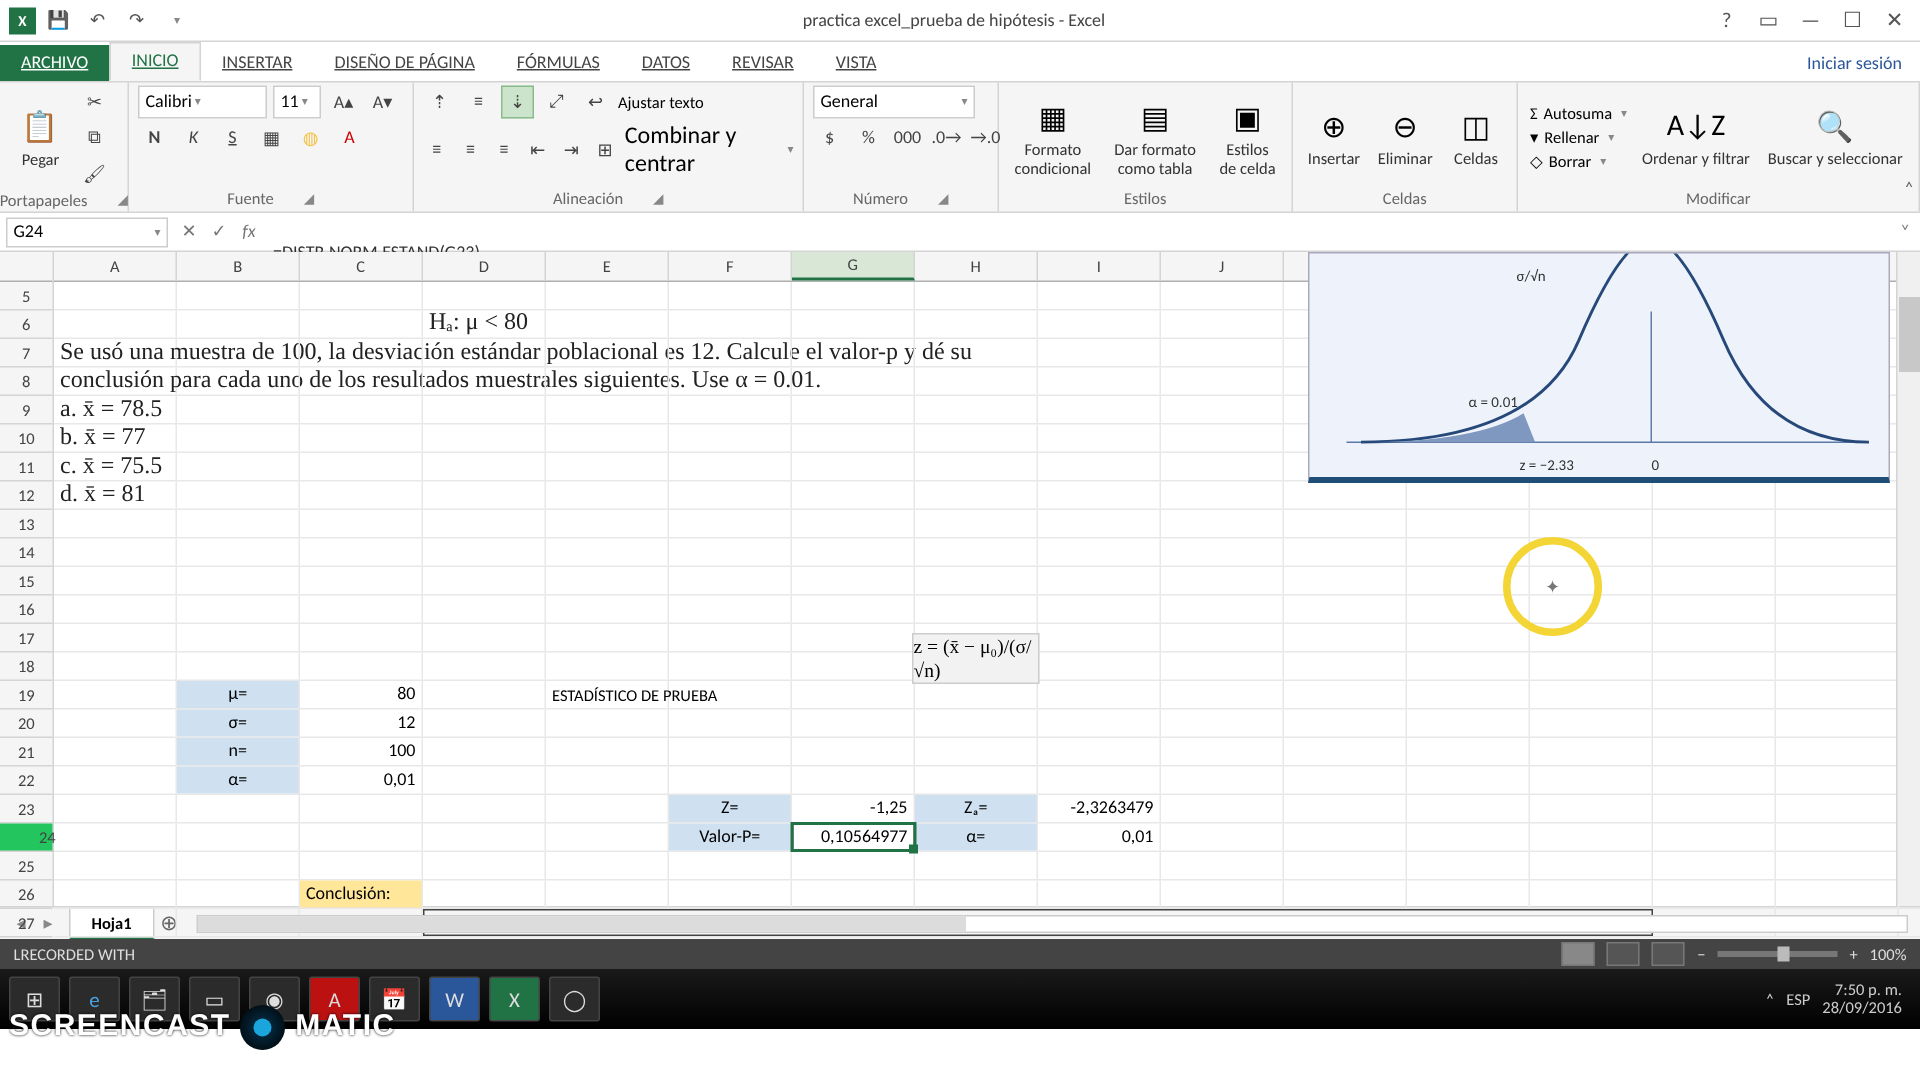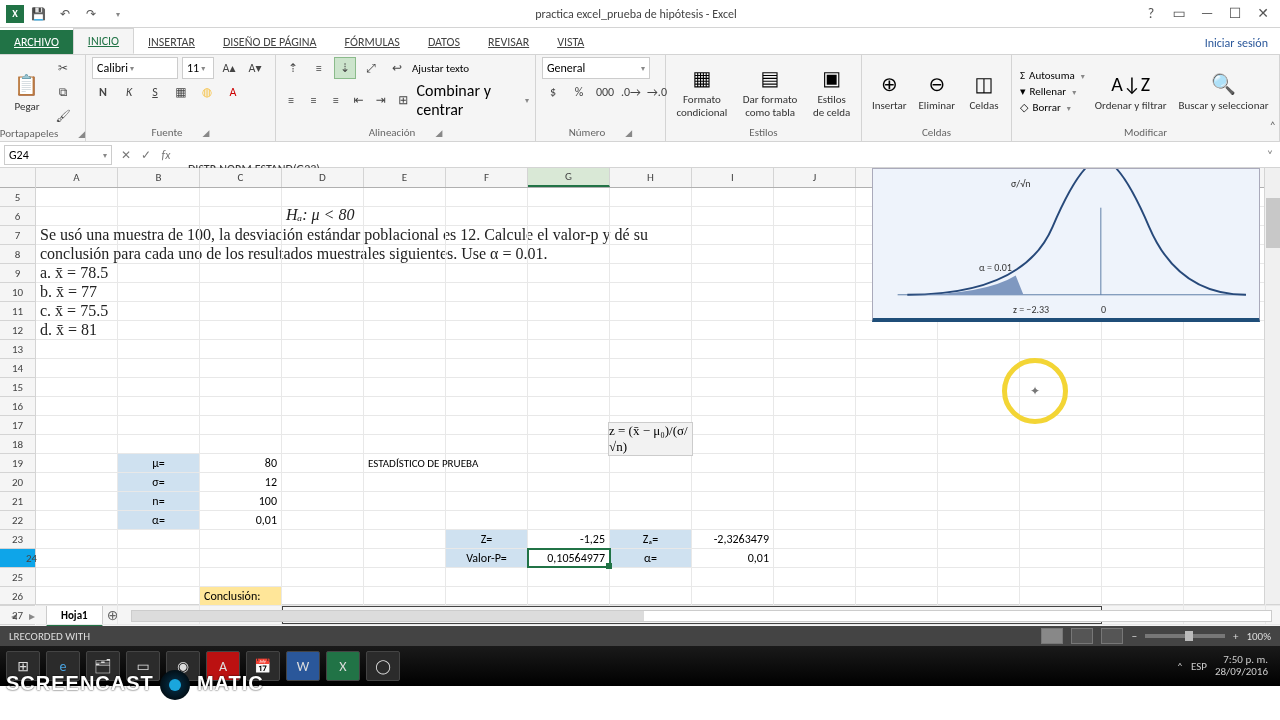--- a/index.html
+++ b/index.html
@@ -47,21 +47,21 @@
 .namebox { width:108px; height:20px; border:1px solid #ccc; margin:0 4px; padding:0 4px; display:flex; align-items:center; font-size:12px; background:#fff;}
 .fbar-btn { width:20px; height:20px; display:flex; align-items:center; justify-content:center; color:#777; cursor:pointer; font-size:12px;}
 .fbar-btn.fx { font-style:italic; }
 .formula-input { flex:1; padding:0 6px; font-size:12px; color:#333;margin-top:28px; }
 
 
 .grid-area { position:relative; height: 436px; background:#fff; display:flex; }
 .rowhdrs { width:36px; background:#f5f5f5; border-right:1px solid #d4d4d4;}
 .rowhdr { height:19px; border-bottom:1px solid #d4d4d4; display:flex; align-items:center; justify-content:center; font-size:11px; color:#444;}
 .rowhdr.first { height:20px; border-bottom:1px solid #b0b0b0;}
-.rowhdr.sel { background:#0ea5e9;padding-left:28px;}
+.rowhdr.sel { background:#22c55e;padding-left:28px;}
 .colhdrs { height:20px; display:flex; background:#f5f5f5; border-bottom:1px solid #b0b0b0;}
 .colhdr { width:82px; border-right:1px solid #d4d4d4; display:flex; align-items:center; justify-content:center; font-size:11px; color:#444;}
 .colhdr.sel { background:#d9e8d6; border-bottom:2px solid #217346;}
 .cells { position:relative; flex:1; }
 .cellrow { display:flex; height:19px; border-bottom:1px solid #e8e8e8;}
 .cell { width:82px; border-right:1px solid #e8e8e8; padding:0 4px; display:flex; align-items:center; font-size:12px; overflow:visible; white-space:nowrap;}
 .cell.num { justify-content:flex-end;}
 .cell.center { justify-content:center;}
 .cell.bluefill { background:#cfe1f0;}
 .cell.yellowfill { background:#ffe699;}
@@ -362,21 +362,21 @@
         <div class="colhdr">M</div>
         <div class="colhdr">N</div>
         <div class="colhdr">O</div>
       </div>
     <div id="cellbody">
         <div class="cellrow" id="r5">
           <div class="cell "></div>
           <div class="cell "></div>
           <div class="cell "></div>
           <div class="cell ">
-            <span class="serif-text" style="font-style:italic;margin-top:36px;">Hₐ: μ &lt; 80</span>
+            <span class="serif-text" style="margin-top:36px;">Hₐ: μ &lt; 80</span>
           </div>
           <div class="cell "></div>
           <div class="cell "></div>
           <div class="cell "></div>
           <div class="cell "></div>
           <div class="cell "></div>
           <div class="cell "></div>
           <div class="cell "></div>
           <div class="cell "></div>
           <div class="cell "></div>

